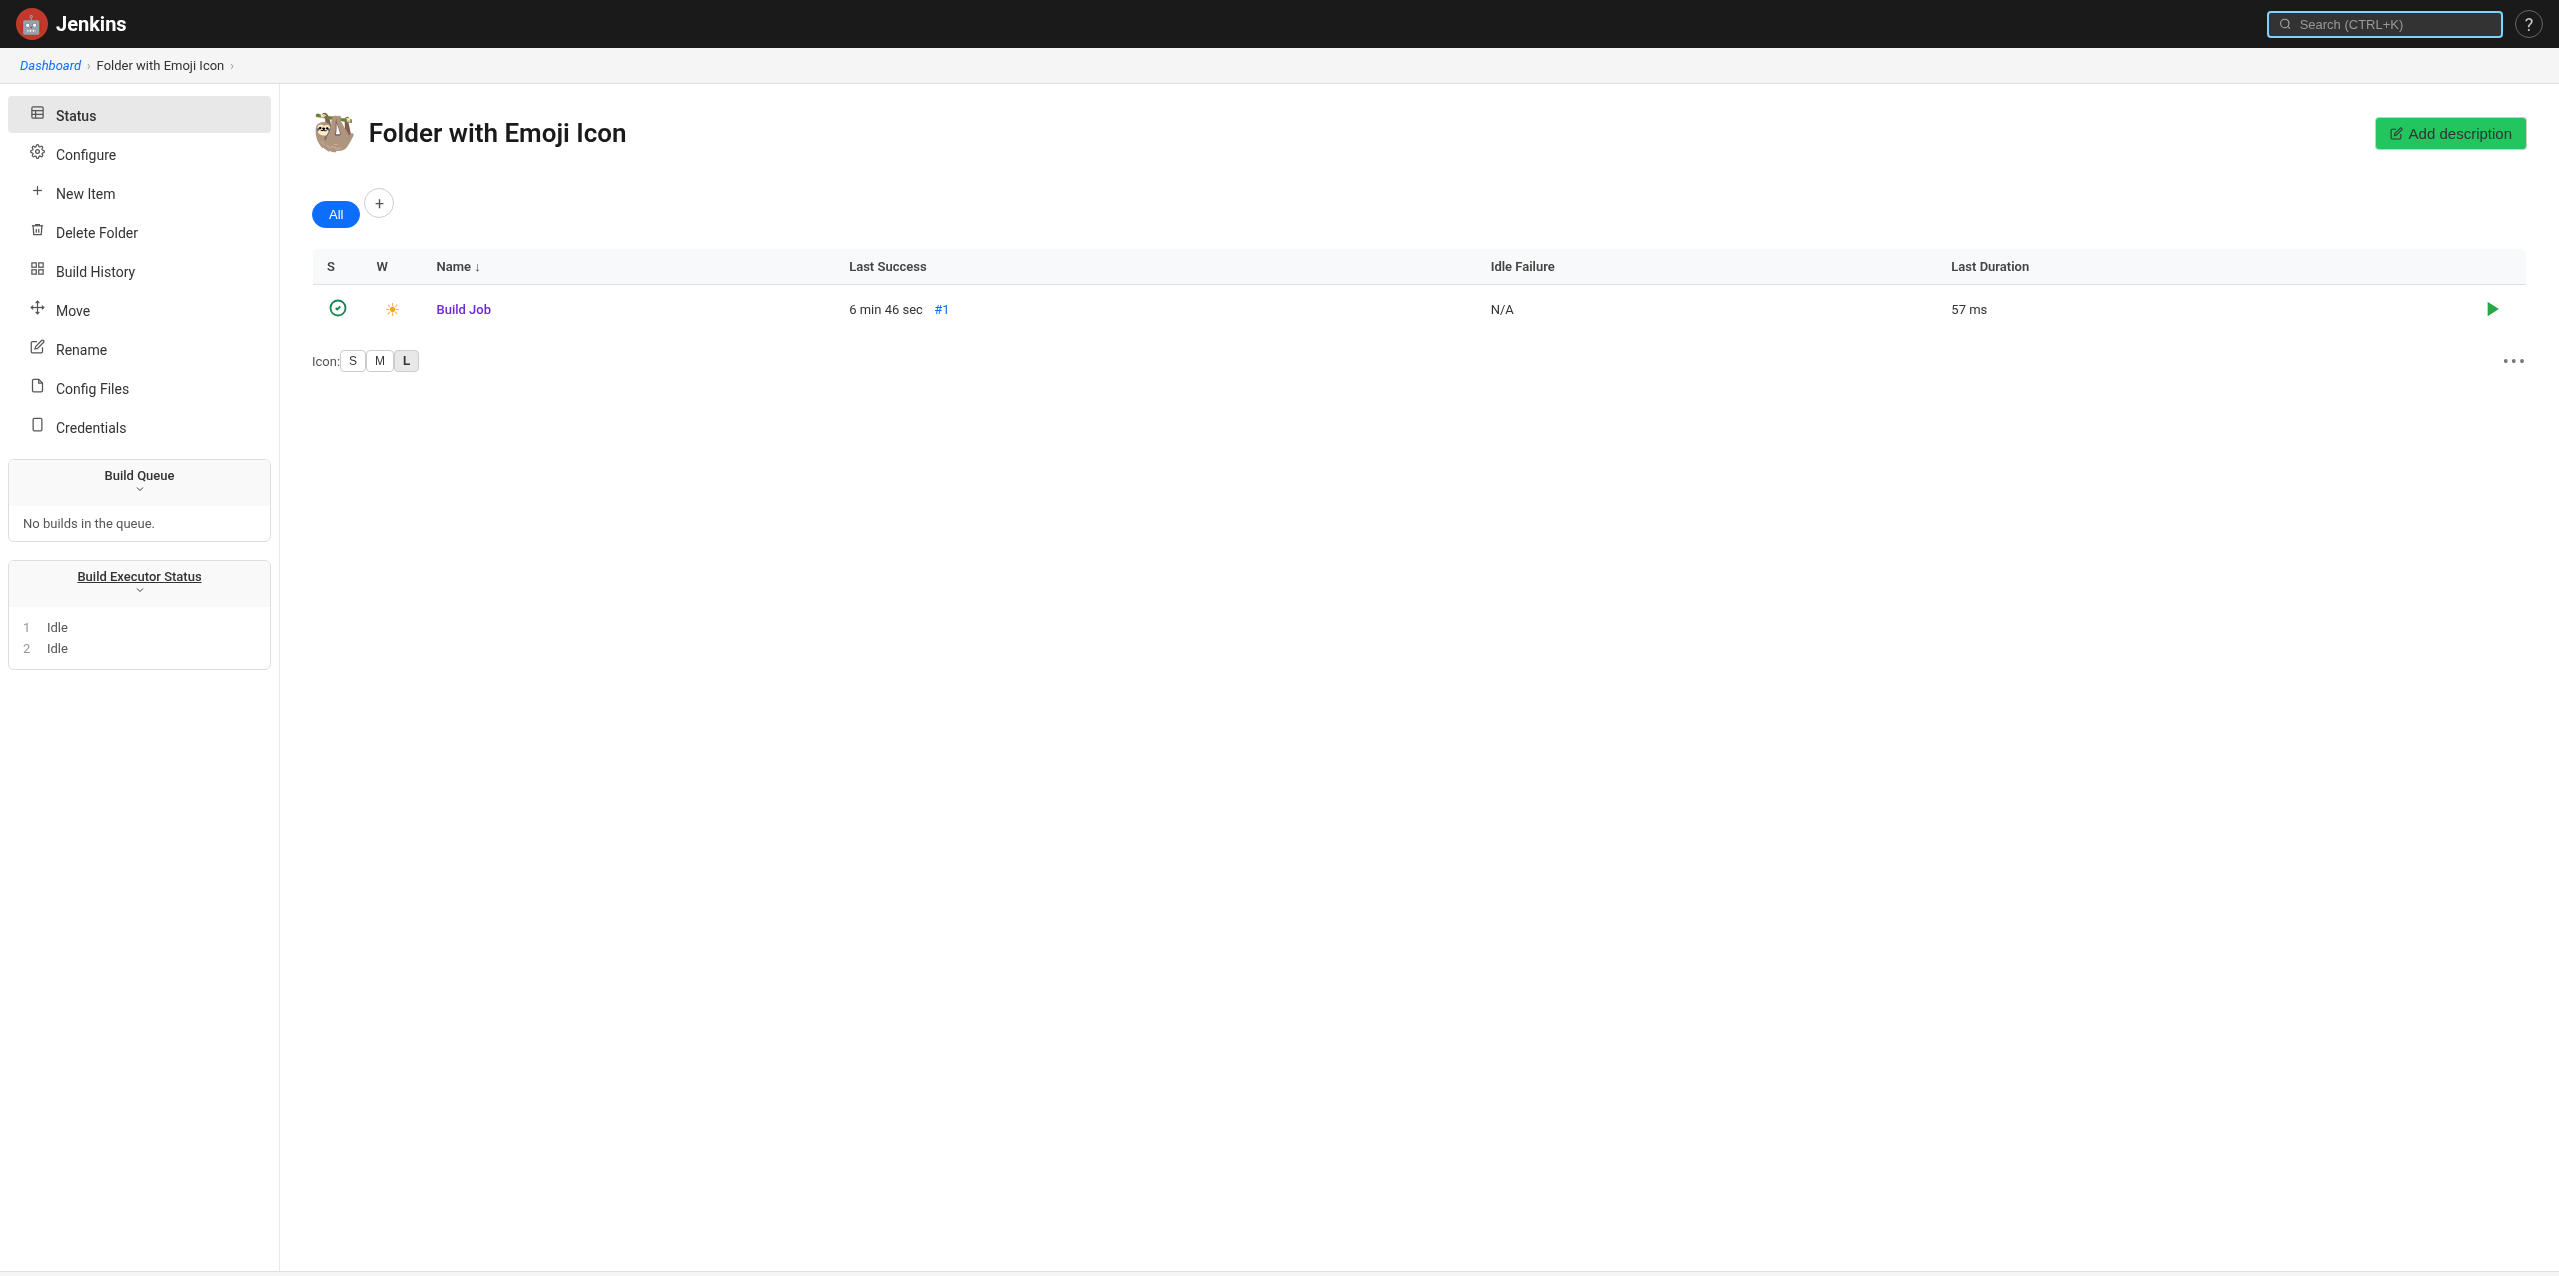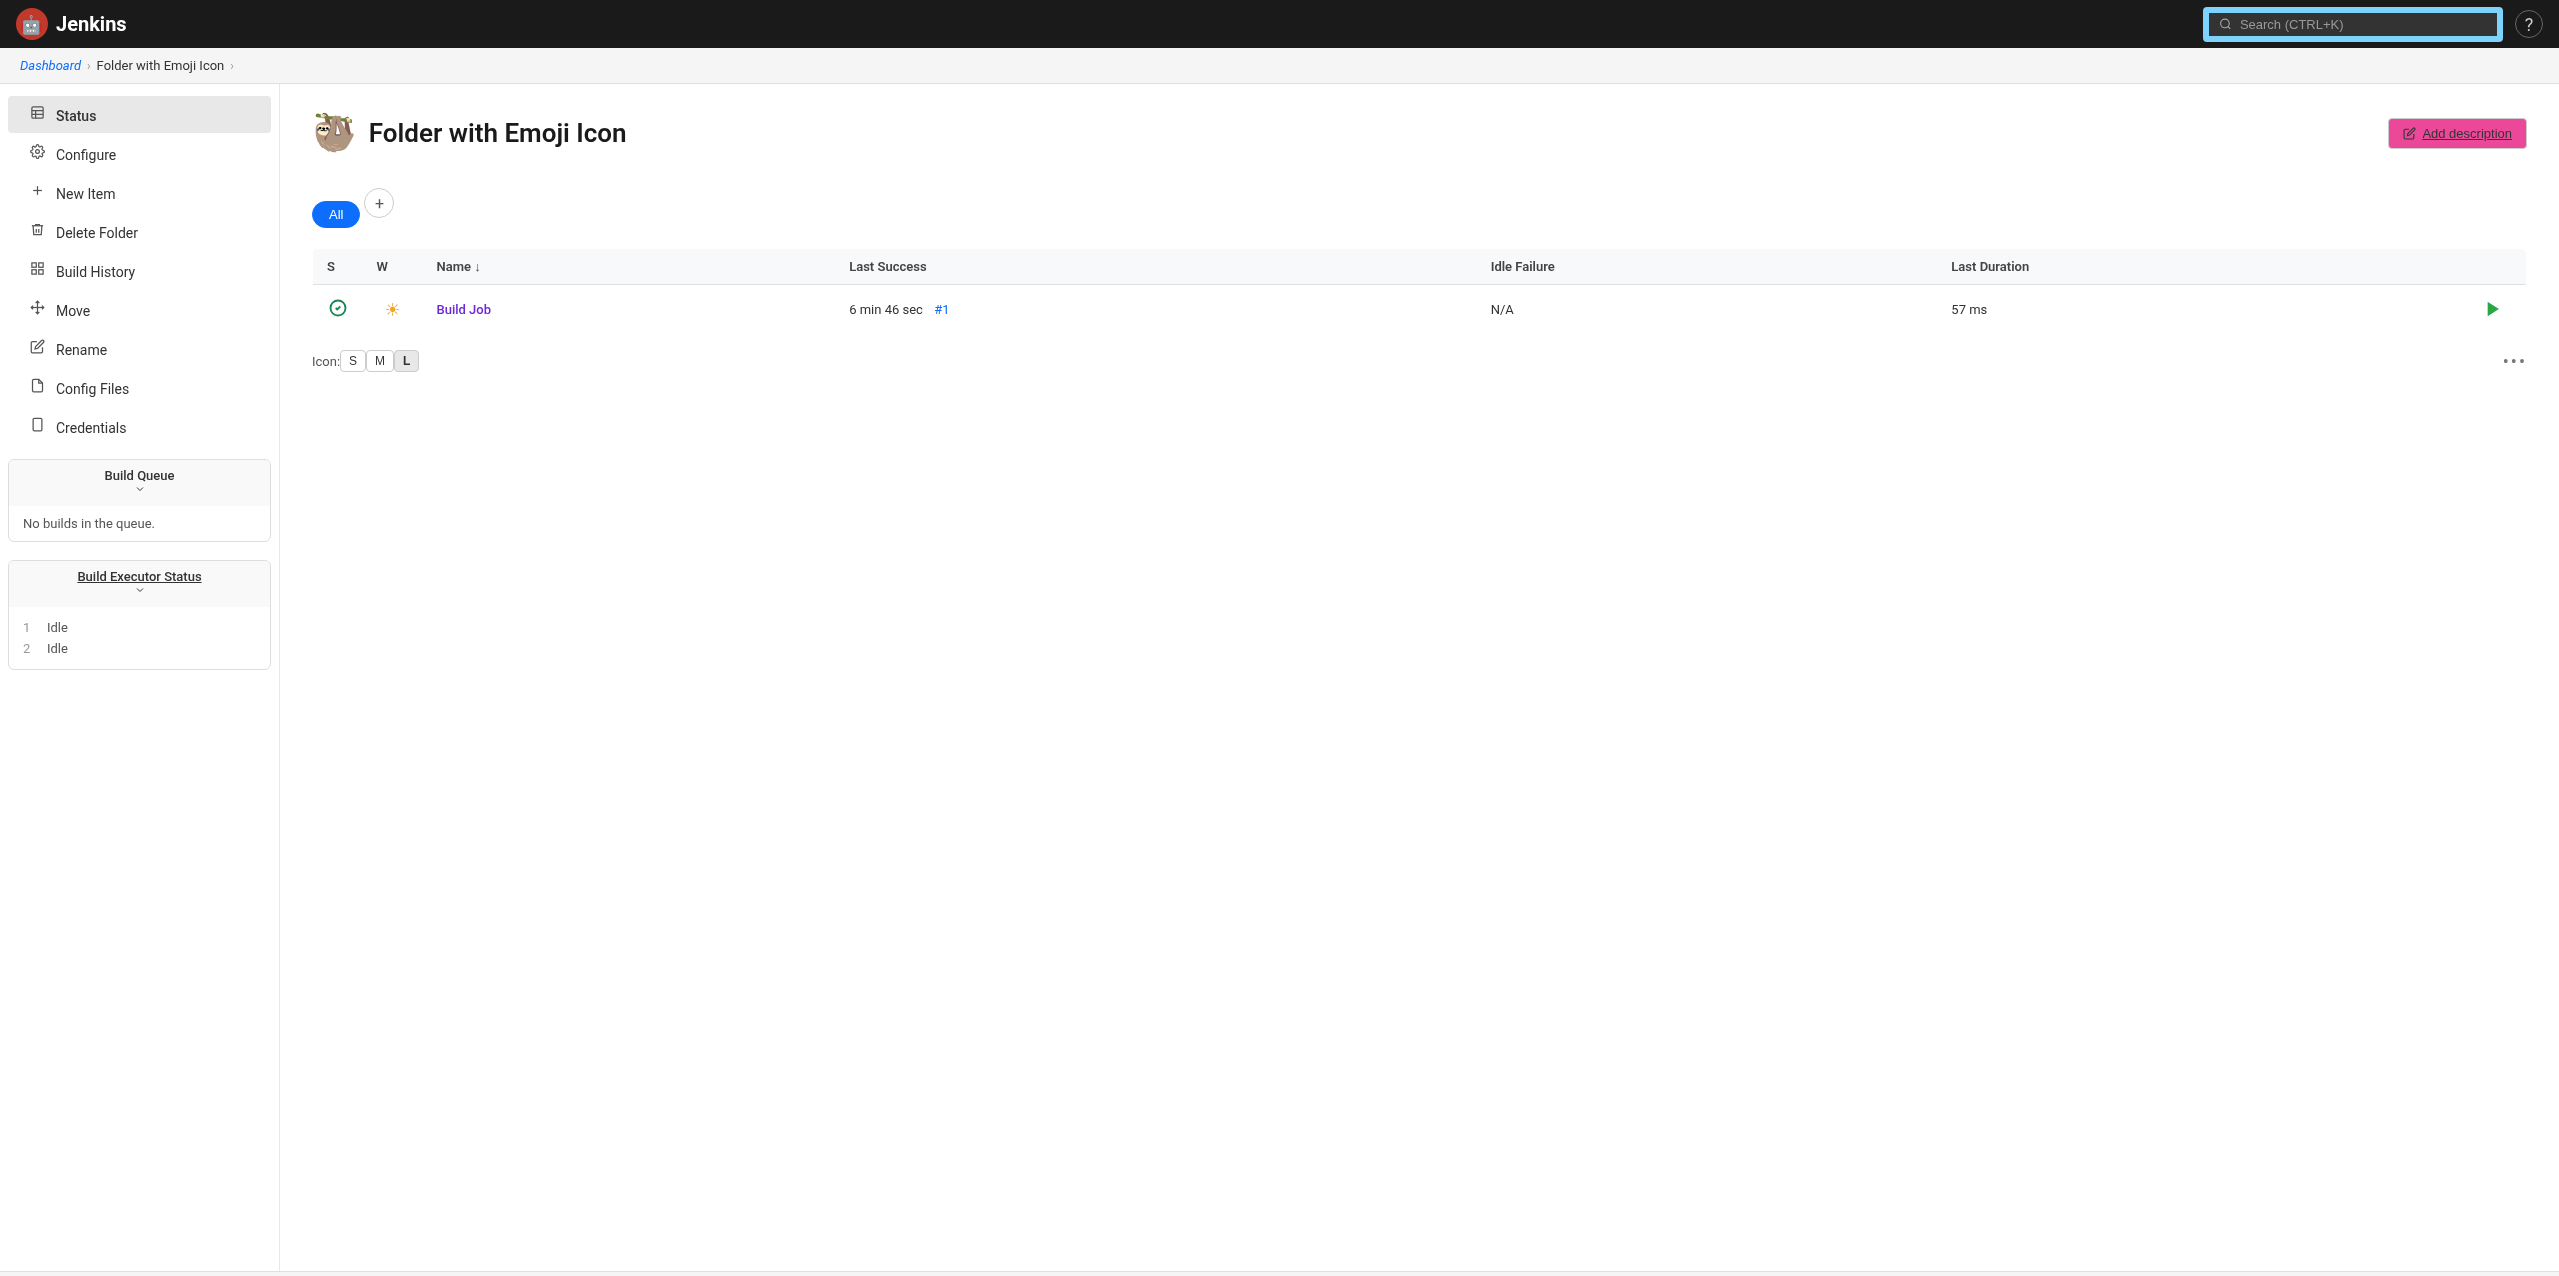--- a/index.html
+++ b/index.html
@@ -32,25 +32,25 @@
       display: flex;
       align-items: center;
       justify-content: center;
       font-size: 18px;
     }
     .header-spacer { flex: 1; }
     .header-search {
       display: flex;
       align-items: center;
       background: #333;
-      border: 6px solid #7dd3fc;
+      border: 2px solid #7dd3fc;
       border-radius: 4px;
       padding: 4px 10px;
       gap: 8px;
-      width: 300px;
+      width: 236px;
     }
     .header-search input {
       background: transparent;
       border: none;
       color: #ccc;
       outline: none;
       font-size: 13px;
       width: 100%;
     }
     .header-search input::placeholder { color: #999; }
@@ -170,26 +170,25 @@
       font-size: 26px;
       font-weight: 600;
       color: #1a1a1a;
     }
     .add-description-btn {
       display: flex;
       align-items: center;
       gap: 6px;
       padding: 7px 14px;
       border: 1px solid #ccc;
-      background: #ec4899;
+      background: #22c55e;
       border-radius: 4px;
       cursor: pointer;
-      font-size: 13px;
+      font-size: 15px;
       color: #333;
-      text-decoration: underline;
     }
 
     
     .tab-bar {
       display: flex;
       align-items: center;
       gap: 4px;
       margin-bottom: 20px;
     }
     .tab-btn {

